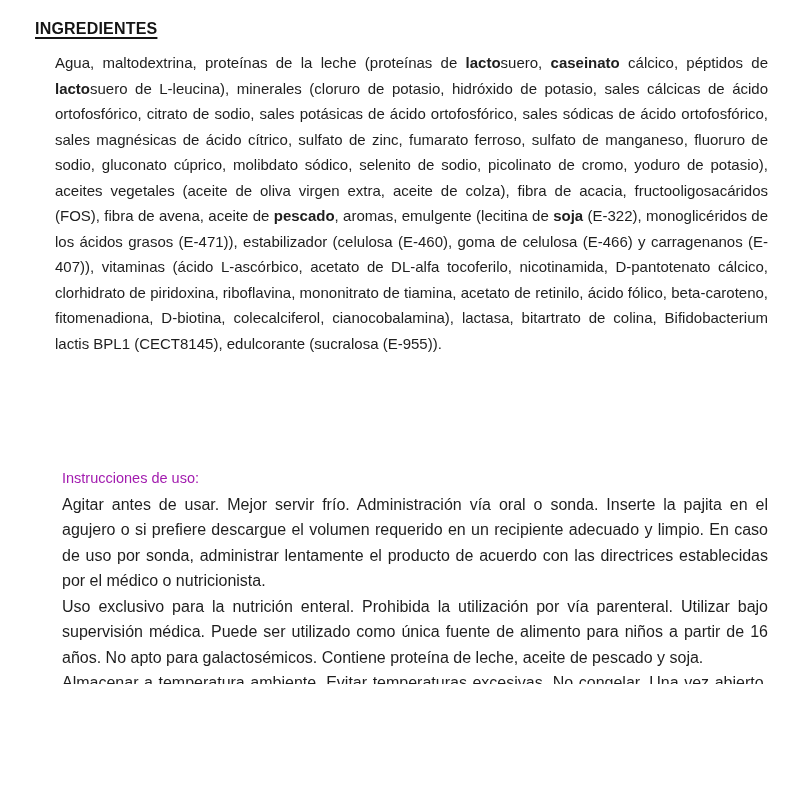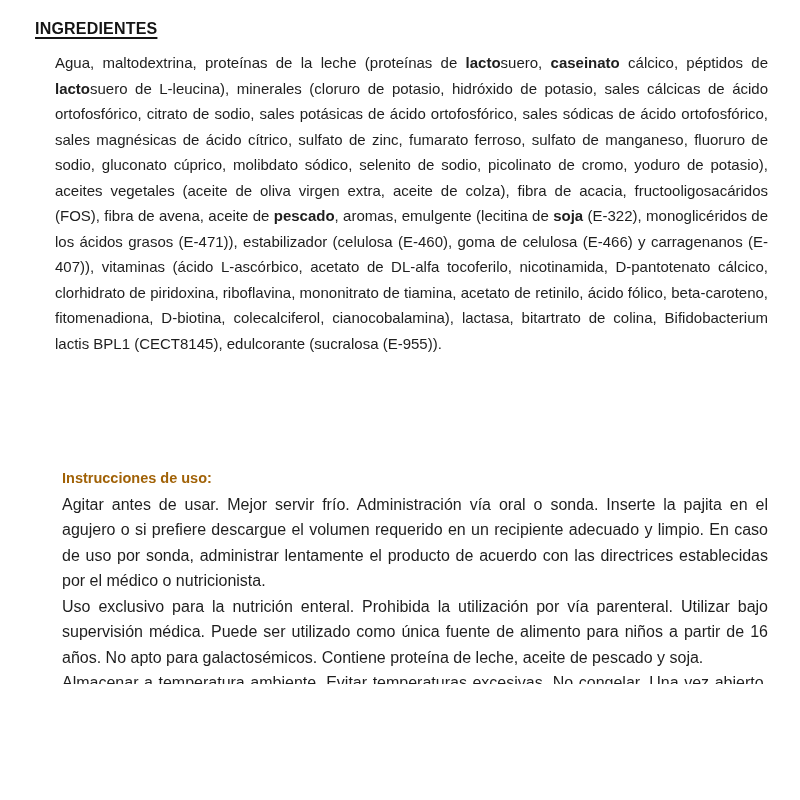--- a/index.html
+++ b/index.html
@@ -40,22 +40,22 @@
   .general-section { margin-top: 96px; }
   .sub {
     margin: 0 32px 0 62px;
   }
   .sub-first { margin-top: 14px; }
   .sub-title {
     margin: 0;
     padding-top: 14px;
     font-size: 14.5px;
     line-height: 25.5px;
-    font-weight: bold;
-    color: #a16207;
+    font-weight: normal;
+    color: #a21caf;
   }
   .sub-body {
     margin: 0;
     font-size: 16px;
     line-height: 25.5px;
     text-align: justify;
   }
 </style>
 </head>
 <body>

